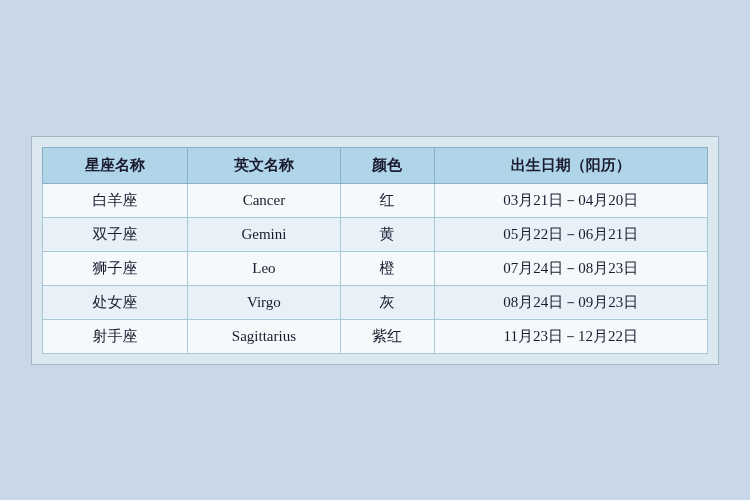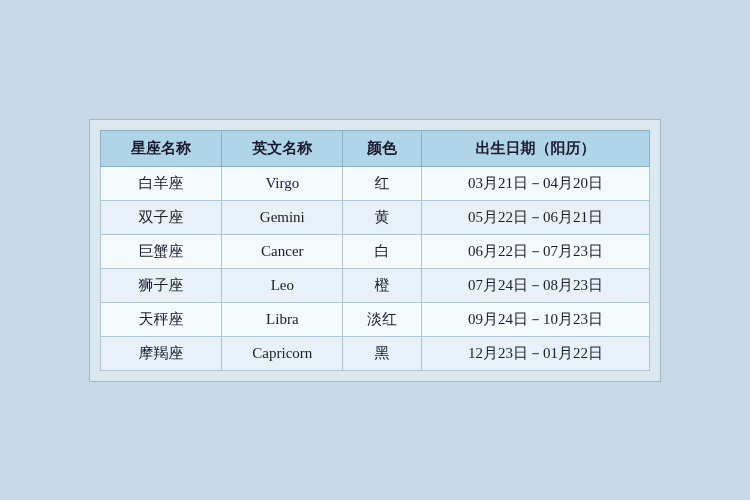--- a/index.html
+++ b/index.html
@@ -15,21 +15,21 @@
       display: flex;
       align-items: center;
       justify-content: center;
       font-family: "SimSun", "宋体", serif;
     }
 
     .table-container {
       background-color: #dce8f0;
       border: 1px solid #a0b8c8;
       padding: 10px;
-      width: 572px;
+      width: 688px;
     }
 
     table {
       width: 100%;
       border-collapse: collapse;
       background-color: #f0f6fa;
     }
 
     thead tr th {
       background-color: #b0d4e8;
@@ -66,49 +66,43 @@
       <tr>
         <th>星座名称</th>
         <th>英文名称</th>
         <th>颜色</th>
         <th>出生日期（阳历）</th>
       </tr>
     </thead>
     <tbody id="table-body">
     <tr>
           <td>白羊座</td>
-          <td>Virgo</td>
+          <td>Cancer</td>
           <td>红</td>
           <td>03月21日－04月20日</td>
         </tr>
         <tr>
           <td>双子座</td>
           <td>Gemini</td>
           <td>黄</td>
           <td>05月22日－06月21日</td>
         </tr>
         <tr>
-          <td>巨蟹座</td>
-          <td>Cancer</td>
-          <td>白</td>
-          <td>06月22日－07月23日</td>
-        </tr>
-        <tr>
           <td>狮子座</td>
           <td>Leo</td>
           <td>橙</td>
           <td>07月24日－08月23日</td>
         </tr>
         <tr>
-          <td>天秤座</td>
-          <td>Libra</td>
-          <td>淡红</td>
-          <td>09月24日－10月23日</td>
+          <td>处女座</td>
+          <td>Virgo</td>
+          <td>灰</td>
+          <td>08月24日－09月23日</td>
         </tr>
         <tr>
-          <td>摩羯座</td>
-          <td>Capricorn</td>
-          <td>黑</td>
-          <td>12月23日－01月22日</td>
+          <td>射手座</td>
+          <td>Sagittarius</td>
+          <td>紫红</td>
+          <td>11月23日－12月22日</td>
         </tr>
       </tbody>
   </table>
 </div>
 
 </body></html>

